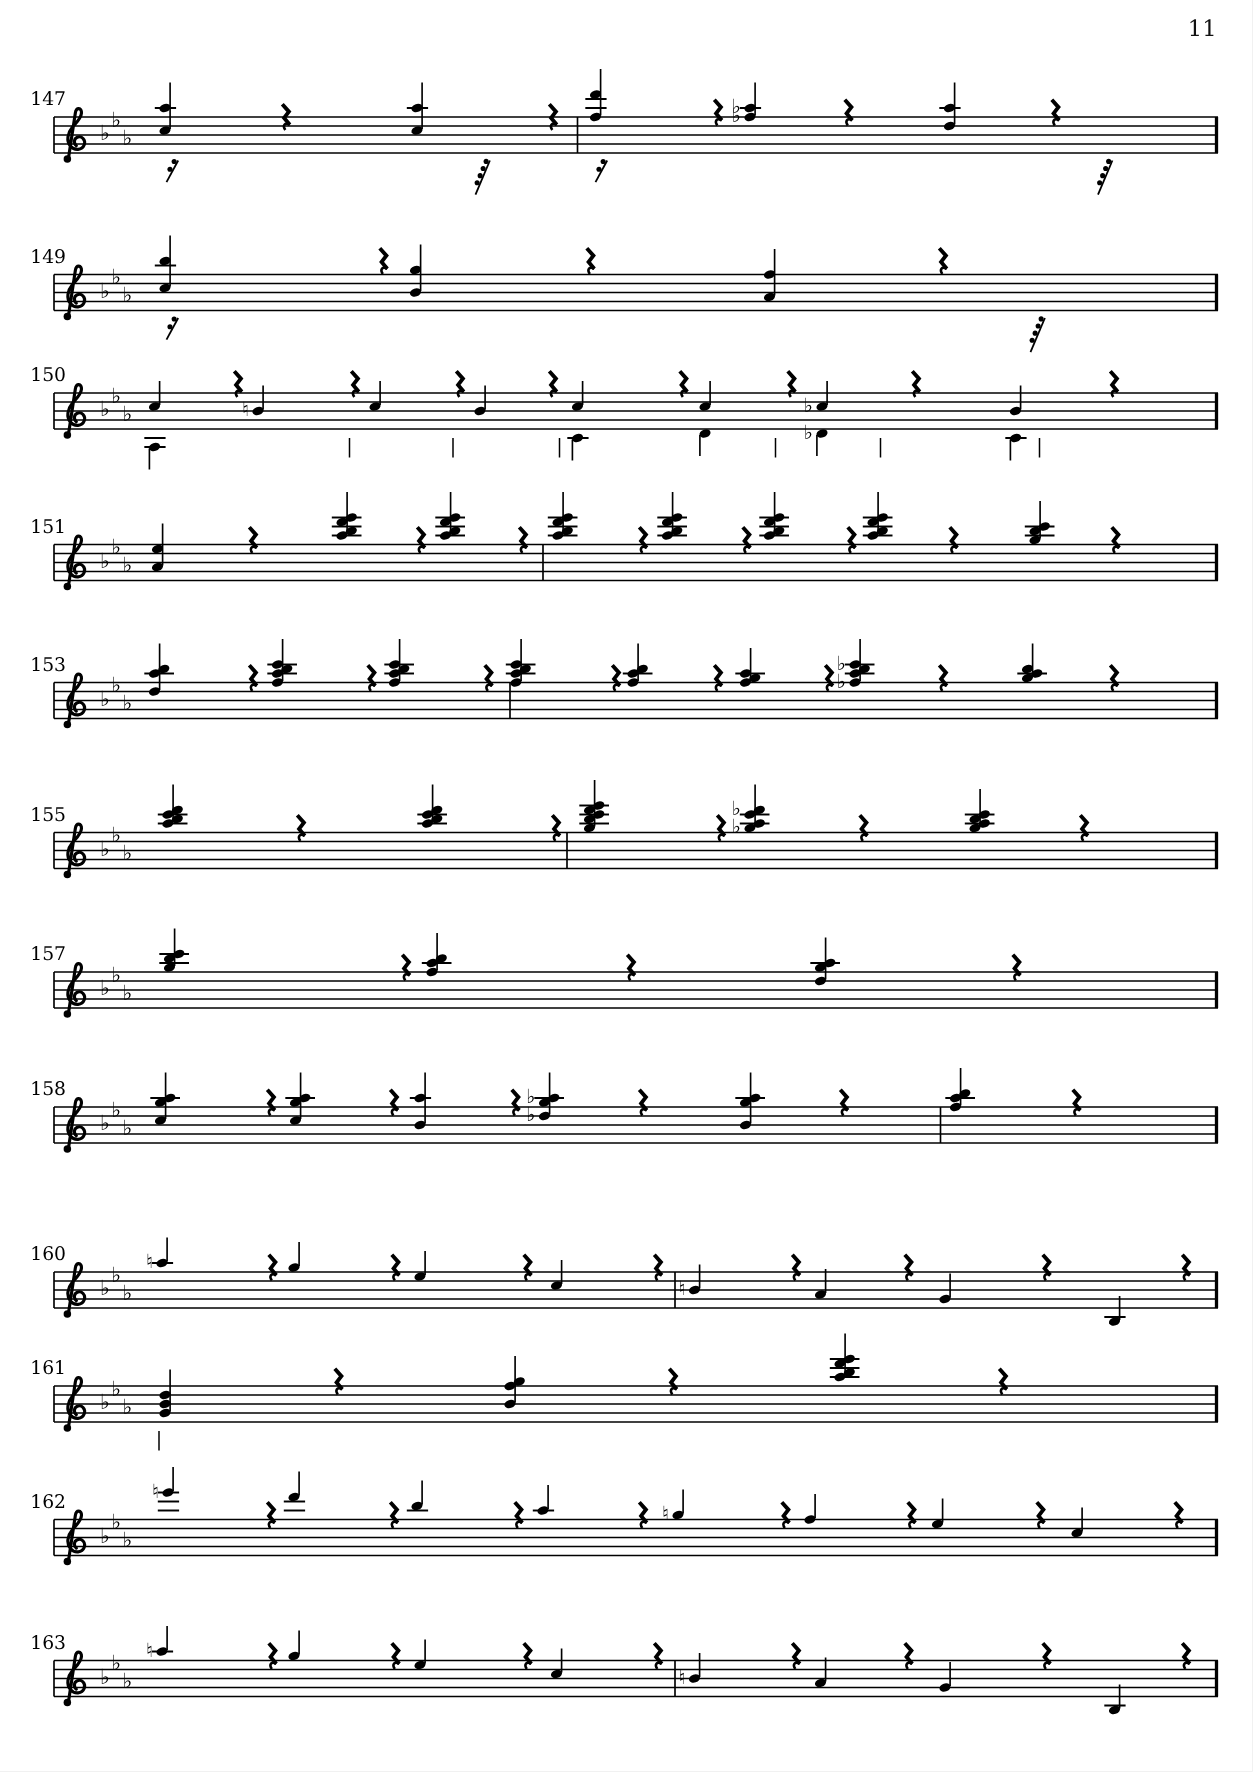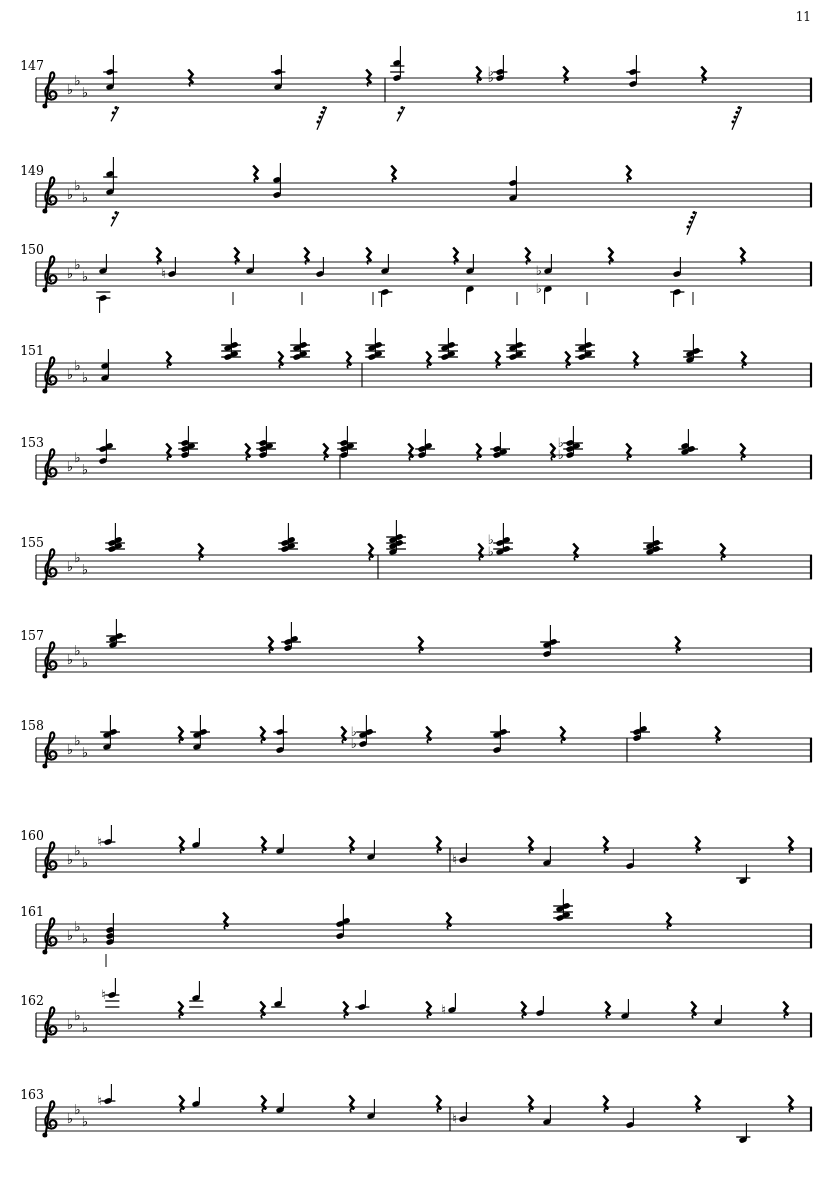--- a/index.html
+++ b/index.html
@@ -1,21 +1,21 @@
 <!DOCTYPE html>
 <html><head>
 <meta charset="utf-8">
 <style>
   html,body{margin:0;padding:0;background:#e8e8e8;}
   .page{
     position:relative;width:835px;height:1181px;background:#ffffff;
     font-family:"DejaVu Serif", serif;color:#000;overflow:hidden;
   }
   .page-number{
-    position:absolute;top:10px;right:24px;font-size:12px;color:#111;
+    position:absolute;top:10px;right:24px;font-size:15px;color:#111;
     font-family:"DejaVu Serif", serif;
   }
   svg{position:absolute;left:0;top:0;}
 </style>
 </head>
 <body>
 
 <div class="page">
   <div class="page-number">11</div>
   <svg id="score" width="835" height="1181" viewBox="0 0 835 1181">

